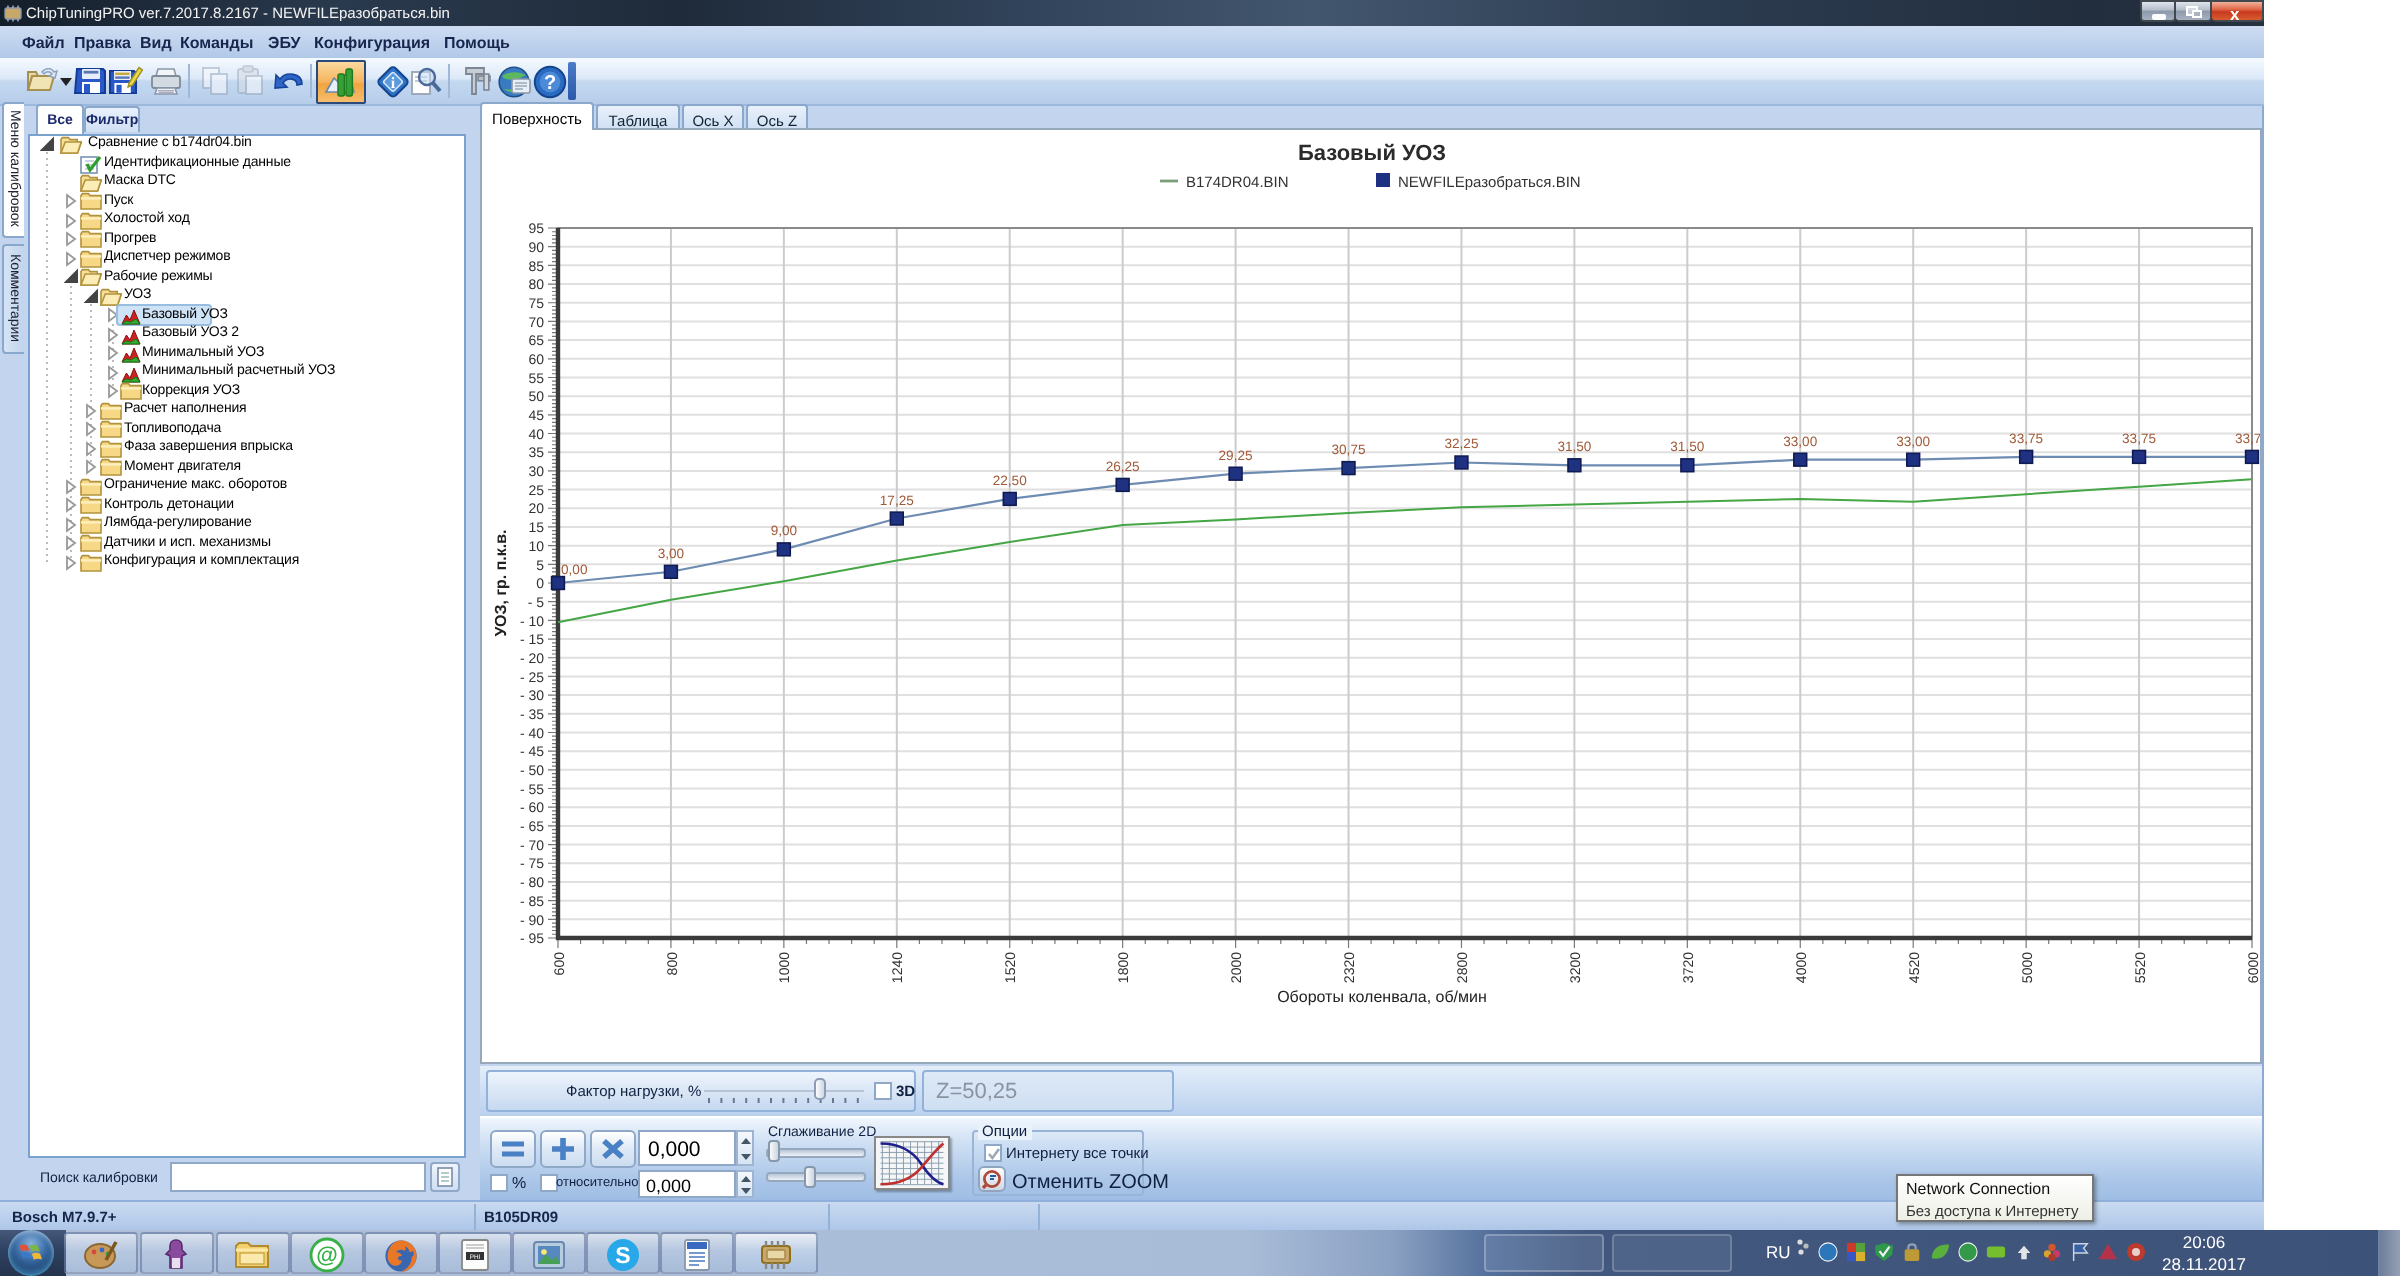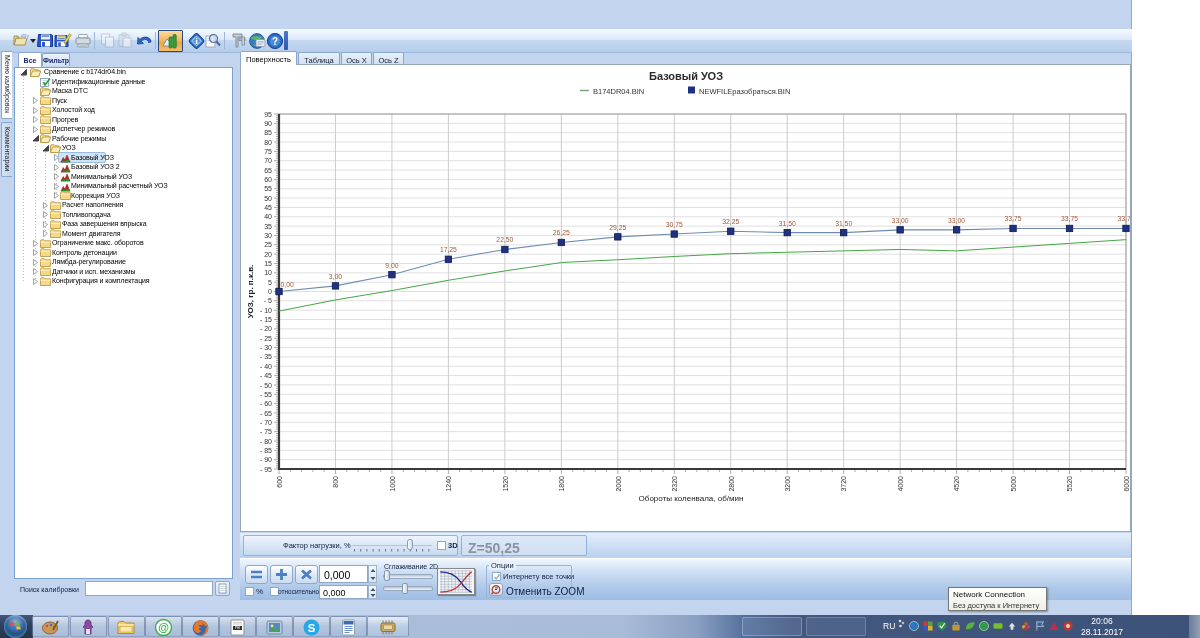--- a/index.html
+++ b/index.html
@@ -34,20 +34,48 @@
 .tbtn{position:absolute;top:1px;width:37px;height:21px;border-radius:2px;border:1px solid rgba(90,110,150,.55);background:linear-gradient(180deg,rgba(255,255,255,.55),rgba(210,225,245,.25) 45%,rgba(160,185,220,.28))}
 .tooltip{position:absolute;left:948px;top:587px;width:99px;height:24px;background:linear-gradient(180deg,#ffffff,#eef0e6);border:1px solid #767676;box-shadow:1px 1px 2px rgba(0,0,0,.35);z-index:9}
 .tooltip .l1{position:absolute;left:4px;top:2px;font-size:8px;color:#111;white-space:nowrap}
 .tooltip .l2{position:absolute;left:4px;top:12.5px;font-size:7.5px;color:#333;white-space:nowrap}
 .winbtns{position:absolute;top:0;left:1070px;width:62px;height:12px}
 </style>
 </head>
 <body>
 <div id="stage">
 <div class="win">
+  <div class="titlebar">
+    <svg class="abs" style="left:2px;top:2px" width="10" height="9" viewBox="0 0 10 9">
+          <rect x="0.5" y="2" width="8" height="5.5" rx="1" fill="#c8a868" stroke="#8a98ac" stroke-width="0.7"></rect>
+          <path d="M2 2V0.8 M4.5 2V0.8 M7 2V0.8 M2 7.5V8.8 M4.5 7.5V8.8 M7 7.5V8.8" stroke="#9aa8bc" stroke-width="0.8"></path>
+        </svg>
+    <div class="titletext">ChipTuningPRO ver.7.2017.8.2167 - NEWFILEразобраться.bin</div>
+    <div class="winbtns">
+          <div class="abs" style="left:0;top:0;width:18px;height:11px;background:linear-gradient(180deg,#dfe5ec,#b4bdca 45%,#8d99ab 50%,#a6b1c1);border:1px solid #42484f;border-radius:0 0 2px 2px">
+            <div class="abs" style="left:5px;top:6px;width:7px;height:2.5px;background:#fdfdfd;border-radius:1px"></div>
+          </div>
+          <div class="abs" style="left:18px;top:0;width:18px;height:11px;background:linear-gradient(180deg,#dfe5ec,#b4bdca 45%,#8d99ab 50%,#a6b1c1);border:1px solid #42484f;border-left:none;border-radius:0 0 2px 2px">
+            <div class="abs" style="left:5px;top:2px;width:6px;height:5px;border:1px solid #fff;background:rgba(230,235,242,.6)"></div>
+            <div class="abs" style="left:7.5px;top:3.5px;width:5px;height:4px;border:1px solid #fff;background:#aab4c2"></div>
+          </div>
+          <div class="abs" style="left:36px;top:0;width:26px;height:11px;background:linear-gradient(180deg,#f0b29a,#e2684a 40%,#c6391d 55%,#d95c31);border:1px solid #42484f;border-left:none;border-radius:0 0 2px 2px">
+            <div class="abs" style="left:9px;top:0.5px;font-size:8.5px;font-weight:bold;color:#fff;font-family:'Liberation Sans',sans-serif">x</div>
+          </div>
+        </div>
+  </div>
+  <div class="menubar">
+    <span style="left:11px">Файл</span>
+        <span style="left:37px">Правка</span>
+        <span style="left:70px">Вид</span>
+        <span style="left:90px">Команды</span>
+        <span style="left:134px">ЭБУ</span>
+        <span style="left:157px">Конфигурация</span>
+        <span style="left:222px">Помощь</span>
+  </div>
   <div class="toolbar">
         <div class="abs" style="left:12px;top:3px;width:18px;height:18px">
           <svg width="18" height="18" viewBox="0 0 18 18">
             <path d="M2 13 L4 6 L15 6 L13 13 Z" fill="#f0e3b4" stroke="#a89050" stroke-width="1"></path>
             <path d="M2 13 L2 4 L6 4 L7 6 L4 6 Z" fill="#e8d9a8" stroke="#a89050" stroke-width="1"></path>
             <path d="M9 4 C11 1.5 14 2 15 4 L16.5 3.5 L15.5 7 L12.5 6 L14 5 C13 3.5 11 3.5 10 5 Z" fill="#dce6f2" stroke="#8ba0bc" stroke-width="0.7"></path>
           </svg>
         </div>
         <div class="abs" style="left:30px;top:10px;width:0;height:0;border-left:3px solid transparent;border-right:3px solid transparent;border-top:4px solid #222"></div>
         <div class="abs" style="left:37px;top:3px;width:18px;height:18px">
@@ -575,21 +603,21 @@
             <path d="M57.3 1 V3.5" stroke="#6a7690" stroke-width="1"></path>
             <path d="M63.5 1 V3.5" stroke="#6a7690" stroke-width="1"></path>
             <path d="M69.7 1 V3.5" stroke="#6a7690" stroke-width="1"></path>
             <path d="M75.9 1 V3.5" stroke="#6a7690" stroke-width="1"></path>
           </svg>
       <div class="abs" style="left:163px;top:2.5px;width:6px;height:11px;background:linear-gradient(90deg,#fbfcfe,#cfd8e4);border:1px solid #8d9cb2;border-radius:2.5px"></div>
       <div class="cb" style="left:193px;top:5px"></div>
       <div class="abs" style="left:204px;top:4.5px;font-size:7.5px;font-weight:bold;color:#102040">3D</div>
     </div>
     <div class="fbox" style="left:221px;width:126px;background:linear-gradient(180deg,#dde9f7,#cfdff2)">
-      <div class="abs" style="left:6px;top:4px;font-size:14px;font-weight:bold;color:#8b93a2">Z=50,25</div>
+      <div class="abs" style="left:6px;top:4px;font-size:11px;font-weight:normal;color:#8b93a2">Z=50,25</div>
     </div>
   </div>
   <div class="ctrlrow">
         <div class="btn3" style="left:5px">
           <svg width="21" height="17" viewBox="0 0 21 17">
             <path d="M5 6 h11 M5 11 h11" stroke="#4a80c4" stroke-width="2.6"></path>
           </svg>
         </div>
         <div class="btn3" style="left:30px">
           <svg width="21" height="17" viewBox="0 0 21 17">
@@ -653,20 +681,27 @@
         <div class="abs" style="left:263px;top:13px;font-size:7.5px;color:#102040">Интернету все точки</div>
         <div class="abs" style="left:249px;top:24px;width:14px;height:13px;border:1px solid #90a4c0;border-radius:3px;background:linear-gradient(180deg,#fdfdfe,#cfd8e4)">
           <svg width="12" height="11" viewBox="0 0 12 11">
             <circle cx="6" cy="5.5" r="3.8" fill="none" stroke="#b04838" stroke-width="1.4"></circle>
             <path d="M3 8.5 L1.5 10" stroke="#b04838" stroke-width="1.6"></path>
             <path d="M5 4 h3 M5 5.5 h2" stroke="#2a58a8" stroke-width="1"></path>
           </svg>
         </div>
         <div class="abs" style="left:266px;top:26.5px;font-size:10px;color:#102040">Отменить ZOOM</div>
       </div>
+  <div class="statusbar">
+    <div class="abs" style="left:6px;top:3px">Bosch M7.9.7+</div>
+    <div class="abs" style="left:242px;top:3px">B105DR09</div>
+    <div class="abs" style="left:237px;top:1px;width:1px;height:13px;background:#94b2d8"></div>
+    <div class="abs" style="left:414px;top:1px;width:1px;height:13px;background:#94b2d8"></div>
+    <div class="abs" style="left:519px;top:1px;width:1px;height:13px;background:#94b2d8"></div>
+  </div>
 </div>
 <div class="desktop"></div>
 <div class="taskbar">
       <div class="abs" style="left:0;top:0;width:33px;height:23px;background:linear-gradient(180deg,#46587a 0%,#2e4060 45%,#24344e 100%)"></div>
       <div class="abs" style="left:4px;top:0;width:23px;height:23px;border-radius:50%;background:radial-gradient(circle at 50% 30%,#88b2dc 0%,#3a6ca6 40%,#1a3a62 75%,#2a5e96 100%);box-shadow:inset 0 -2px 3px rgba(90,200,255,.5),inset 0 1px 2px rgba(255,255,255,.5)">
         <svg width="23" height="23" viewBox="0 0 26 25">
           <g transform="translate(6.6,6.2)">
             <path d="M0 2.2 C1.5 1.2 3 1.4 4.5 2 L5.4 5.2 C3.8 4.6 2.2 4.4 0.8 5.4 Z" fill="#e45038"></path>
             <path d="M5.6 2.3 C7.1 1.3 8.7 1.5 10.3 2.2 L11.4 5.6 C9.8 4.9 8.2 4.7 6.7 5.6 Z" fill="#7ab648"></path>
             <path d="M1 6.5 C2.4 5.5 4 5.7 5.6 6.3 L6.5 9.5 C4.9 8.9 3.3 8.7 1.9 9.7 Z" fill="#3a78c8"></path>

